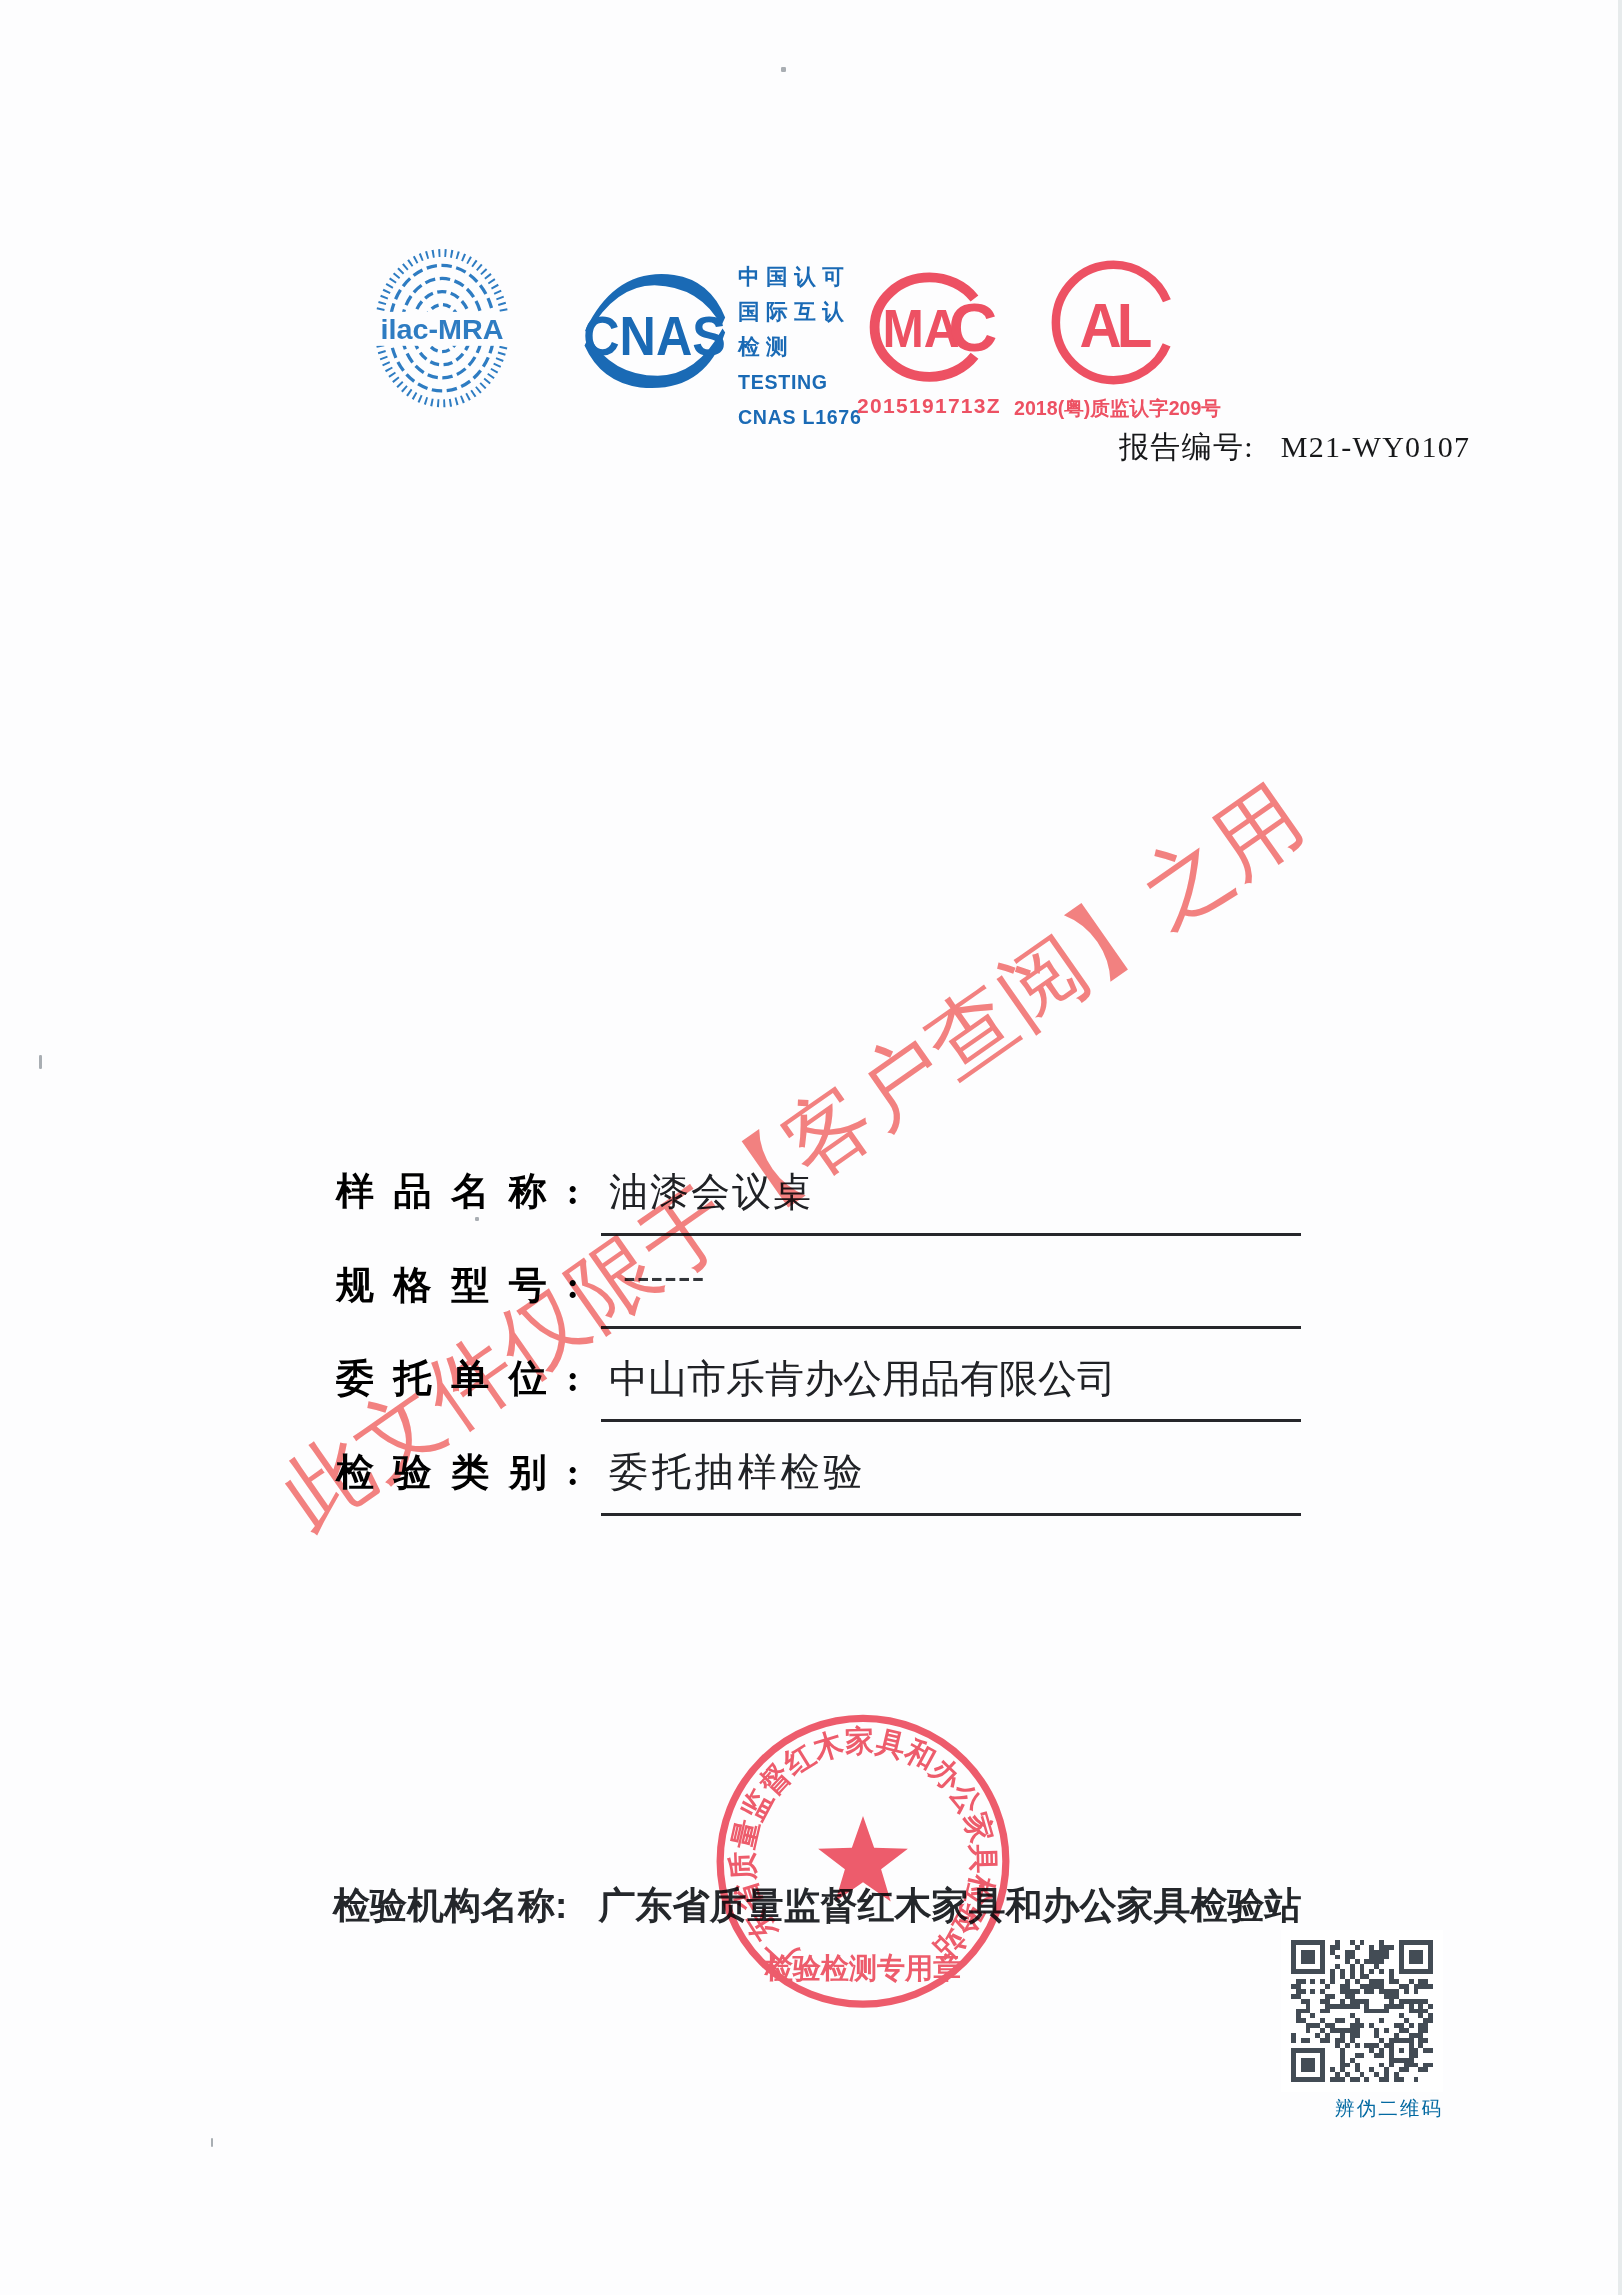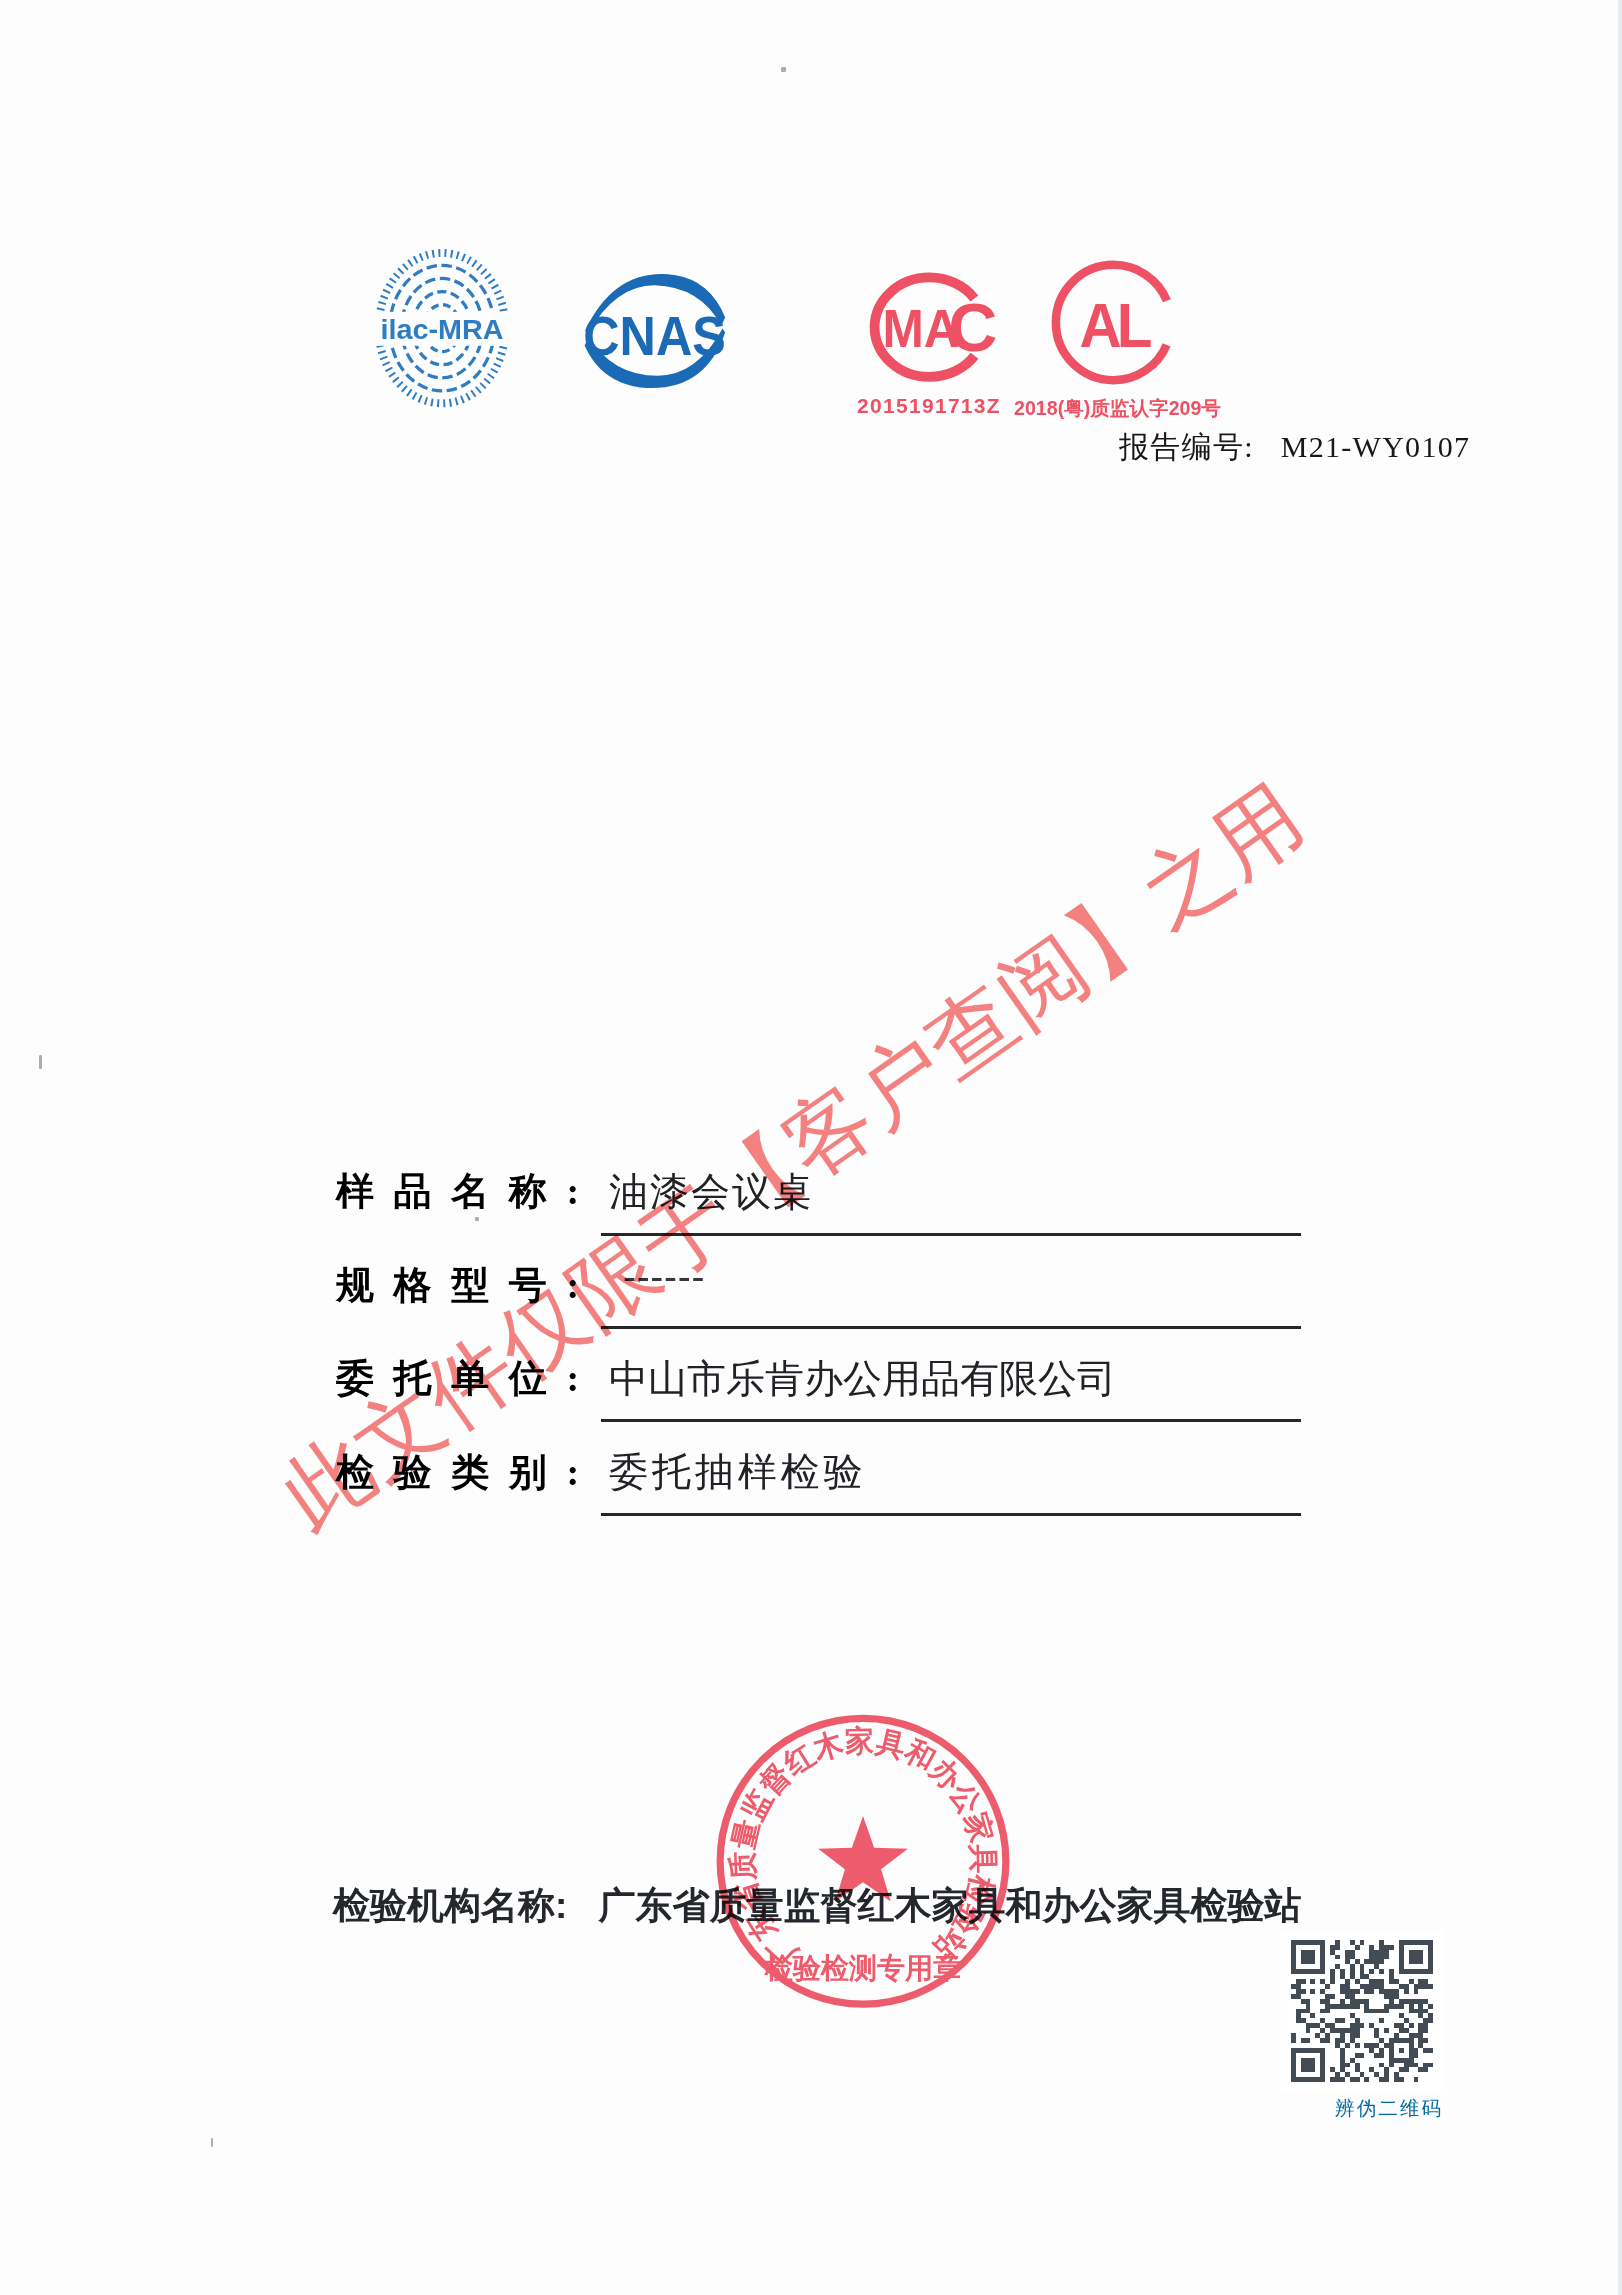--- a/index.html
+++ b/index.html
@@ -47,20 +47,27 @@
     <rect x="0" y="96" width="208" height="52" fill="#fdfdfe"></rect>
     <text x="104" y="137" text-anchor="middle" font-family="Liberation Sans, sans-serif" font-weight="bold" font-size="42" fill="#2e7cc2" textLength="188" lengthAdjust="spacingAndGlyphs">ilac-MRA</text>
   </svg>
 
   <svg class="abs" style="left:576px;top:255px;" width="157" height="151" viewBox="0 0 240 230">
     <path d="M14,115 Q60,18 150,30 Q205,38 228,95 L222,108 Q190,48 120,46 Q60,46 18,120 Z" fill="#1a6ab5"></path>
     <path d="M228,118 Q196,212 98,202 Q38,194 13,138 L20,124 Q55,184 125,184 Q185,184 224,112 Z" fill="#1a6ab5"></path>
     <text x="120" y="152" text-anchor="middle" font-family="Liberation Sans, sans-serif" font-weight="bold" font-size="86" fill="#1a6ab5" textLength="218" lengthAdjust="spacingAndGlyphs">CNAS</text>
   </svg>
 
+  <div class="abs cnas-side" style="left:738px;top:260px;">
+    <div class="cjk">中国认可</div>
+    <div class="cjk">国际互认</div>
+    <div class="cjk">检测</div>
+    <div class="lat">TESTING</div>
+    <div class="lat">CNAS L1676</div>
+  </div>
 
   <svg class="abs" style="left:866px;top:267px;" width="131" height="121" viewBox="0 0 200 185">
     <ellipse cx="97" cy="92" rx="84" ry="76" fill="none" stroke="#ed5163" stroke-width="15" stroke-dasharray="408 95" stroke-dashoffset="-47"></ellipse>
     <text x="84" y="122" text-anchor="middle" font-family="Liberation Sans, sans-serif" font-weight="bold" font-size="82" fill="#ed5163" textLength="118" lengthAdjust="spacingAndGlyphs">MA</text>
     <text x="163" y="129" text-anchor="middle" font-family="Liberation Sans, sans-serif" font-weight="bold" font-size="104" fill="#ed5163">C</text>
   </svg>
   <div class="abs mark-code" style="left:844px;top:394px;width:170px;font-size:21px;letter-spacing:1.3px;">2015191713Z</div>
 
   <svg class="abs" style="left:1048px;top:257px;" width="131" height="131" viewBox="0 0 200 200">
     <circle cx="100" cy="100" r="88" fill="none" stroke="#ed5163" stroke-width="13" stroke-dasharray="483 70" stroke-dashoffset="-35"></circle>

